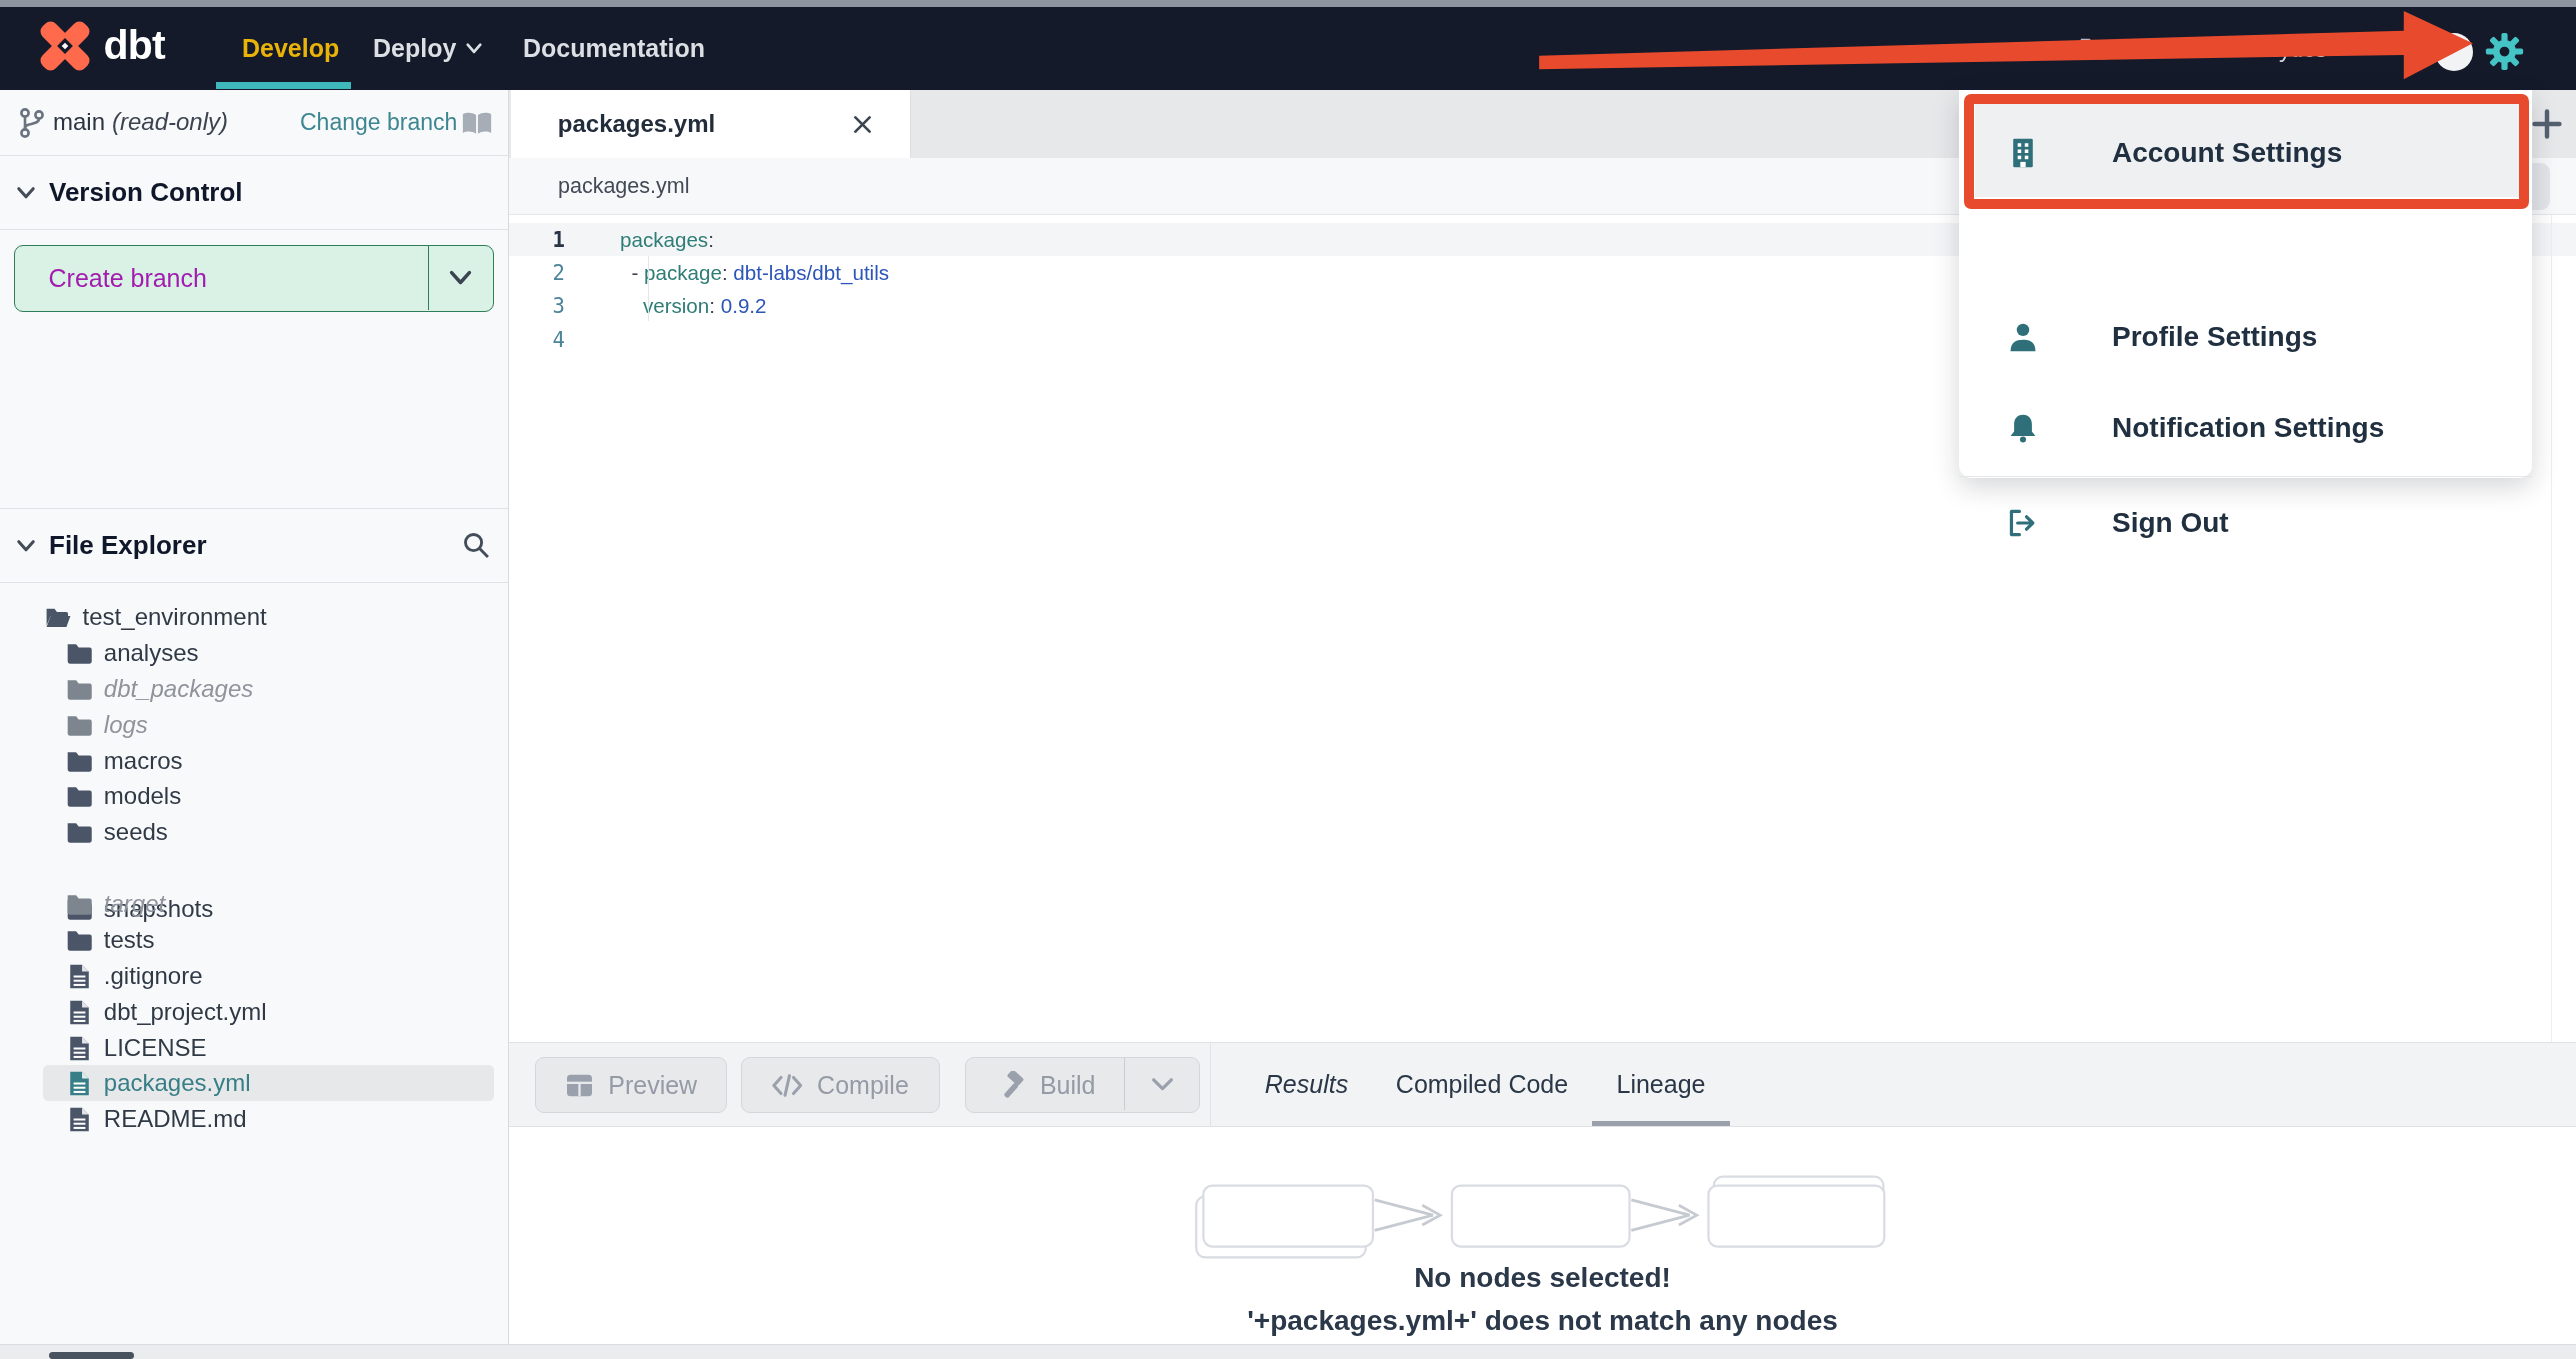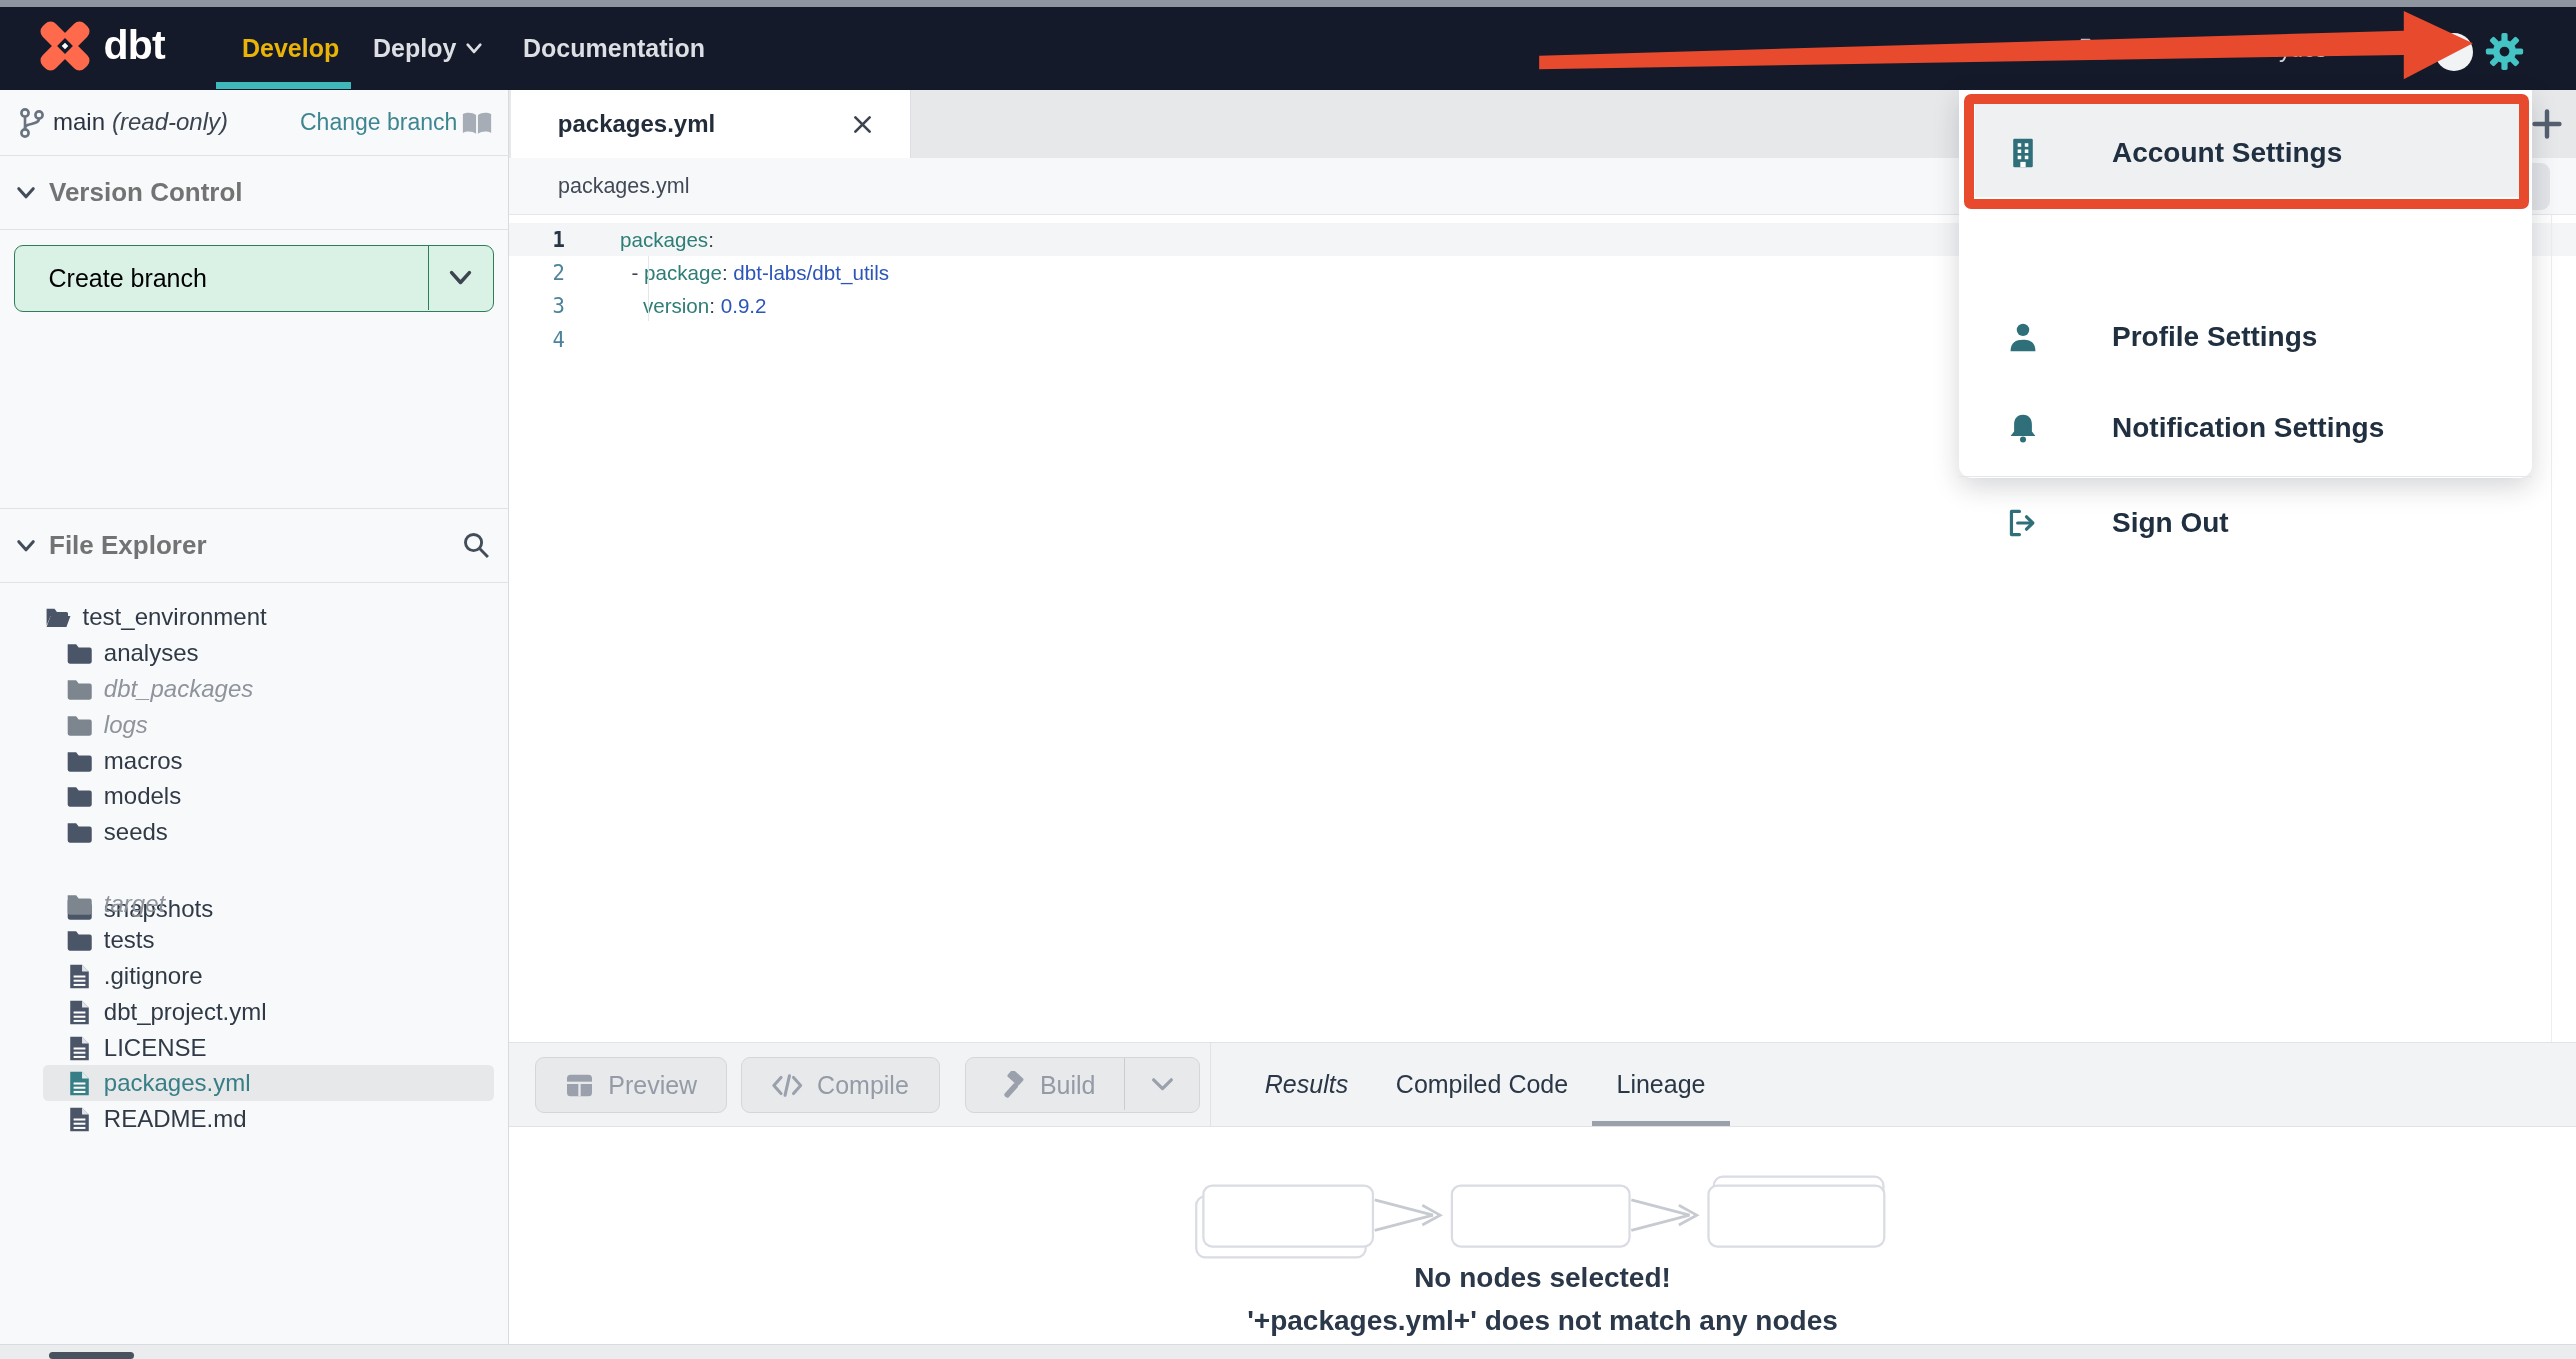--- a/index.html
+++ b/index.html
@@ -24,25 +24,25 @@
   #anno-arrow{position:absolute;left:0;top:0;width:2576px;height:117px;pointer-events:none;z-index:60;}
 
   
   #sidebar{position:absolute;left:0;top:90px;width:509px;height:1254px;background:#f8f9fa;border-right:0.9px solid #d8dade;}
   .sb-divider{position:absolute;left:0;width:509px;height:0;border-top:0.9px solid #e0e2e6;}
   #branch-row{position:absolute;left:0;top:0;width:509px;height:65px;}
   #branch-name{position:absolute;left:53px;top:18px;font-size:24px;color:#2b3440;}
   #branch-mode{position:absolute;left:112px;top:18px;font-size:24px;font-style:italic;color:#3c4450;}
   #change-branch{position:absolute;left:300px;top:19px;font-size:23px;color:#3d8691;cursor:pointer;}
   .section-header{position:absolute;left:0;width:509px;height:74px;}
-  .section-title{position:absolute;left:49px;top:50%;transform:translateY(-50%);font-size:26px;font-weight:700;color:#737373;}
+  .section-title{position:absolute;left:49px;top:50%;transform:translateY(-50%);font-size:26px;font-weight:700;color:#0f172a;}
   #vc-header{top:65px;} #fe-header{top:418px;}
   #create-branch{position:absolute;left:13.5px;top:155px;width:480px;height:67px;background:#daf2e6;
                  border:1.8px solid #2e7d58;border-radius:9px;display:flex;align-items:center;cursor:pointer;}
-  #create-branch-label{padding-left:34px;font-size:25px;color:#000000;}
+  #create-branch-label{padding-left:34px;font-size:25px;color:#a21caf;}
   #cb-split{position:absolute;right:0;top:0;width:65px;height:64px;border-left:0.9px solid #2e7d58;
             display:flex;align-items:center;justify-content:center;cursor:pointer;}
   
   #tree{position:absolute;left:0;top:509px;width:509px;}
   .tree-row{position:absolute;left:43px;width:451px;height:36px;display:flex;align-items:center;gap:10.8px;
             font-size:24px;color:#303a46;cursor:pointer;border-radius:5.4px;}
   .tree-row.muted{color:#8e939c;font-style:italic;}
   .tree-row.selected{background:#e7e8ea;color:#377e87;}
   .tree-row .ticon{flex:0 0 27px;height:27px;}
 

